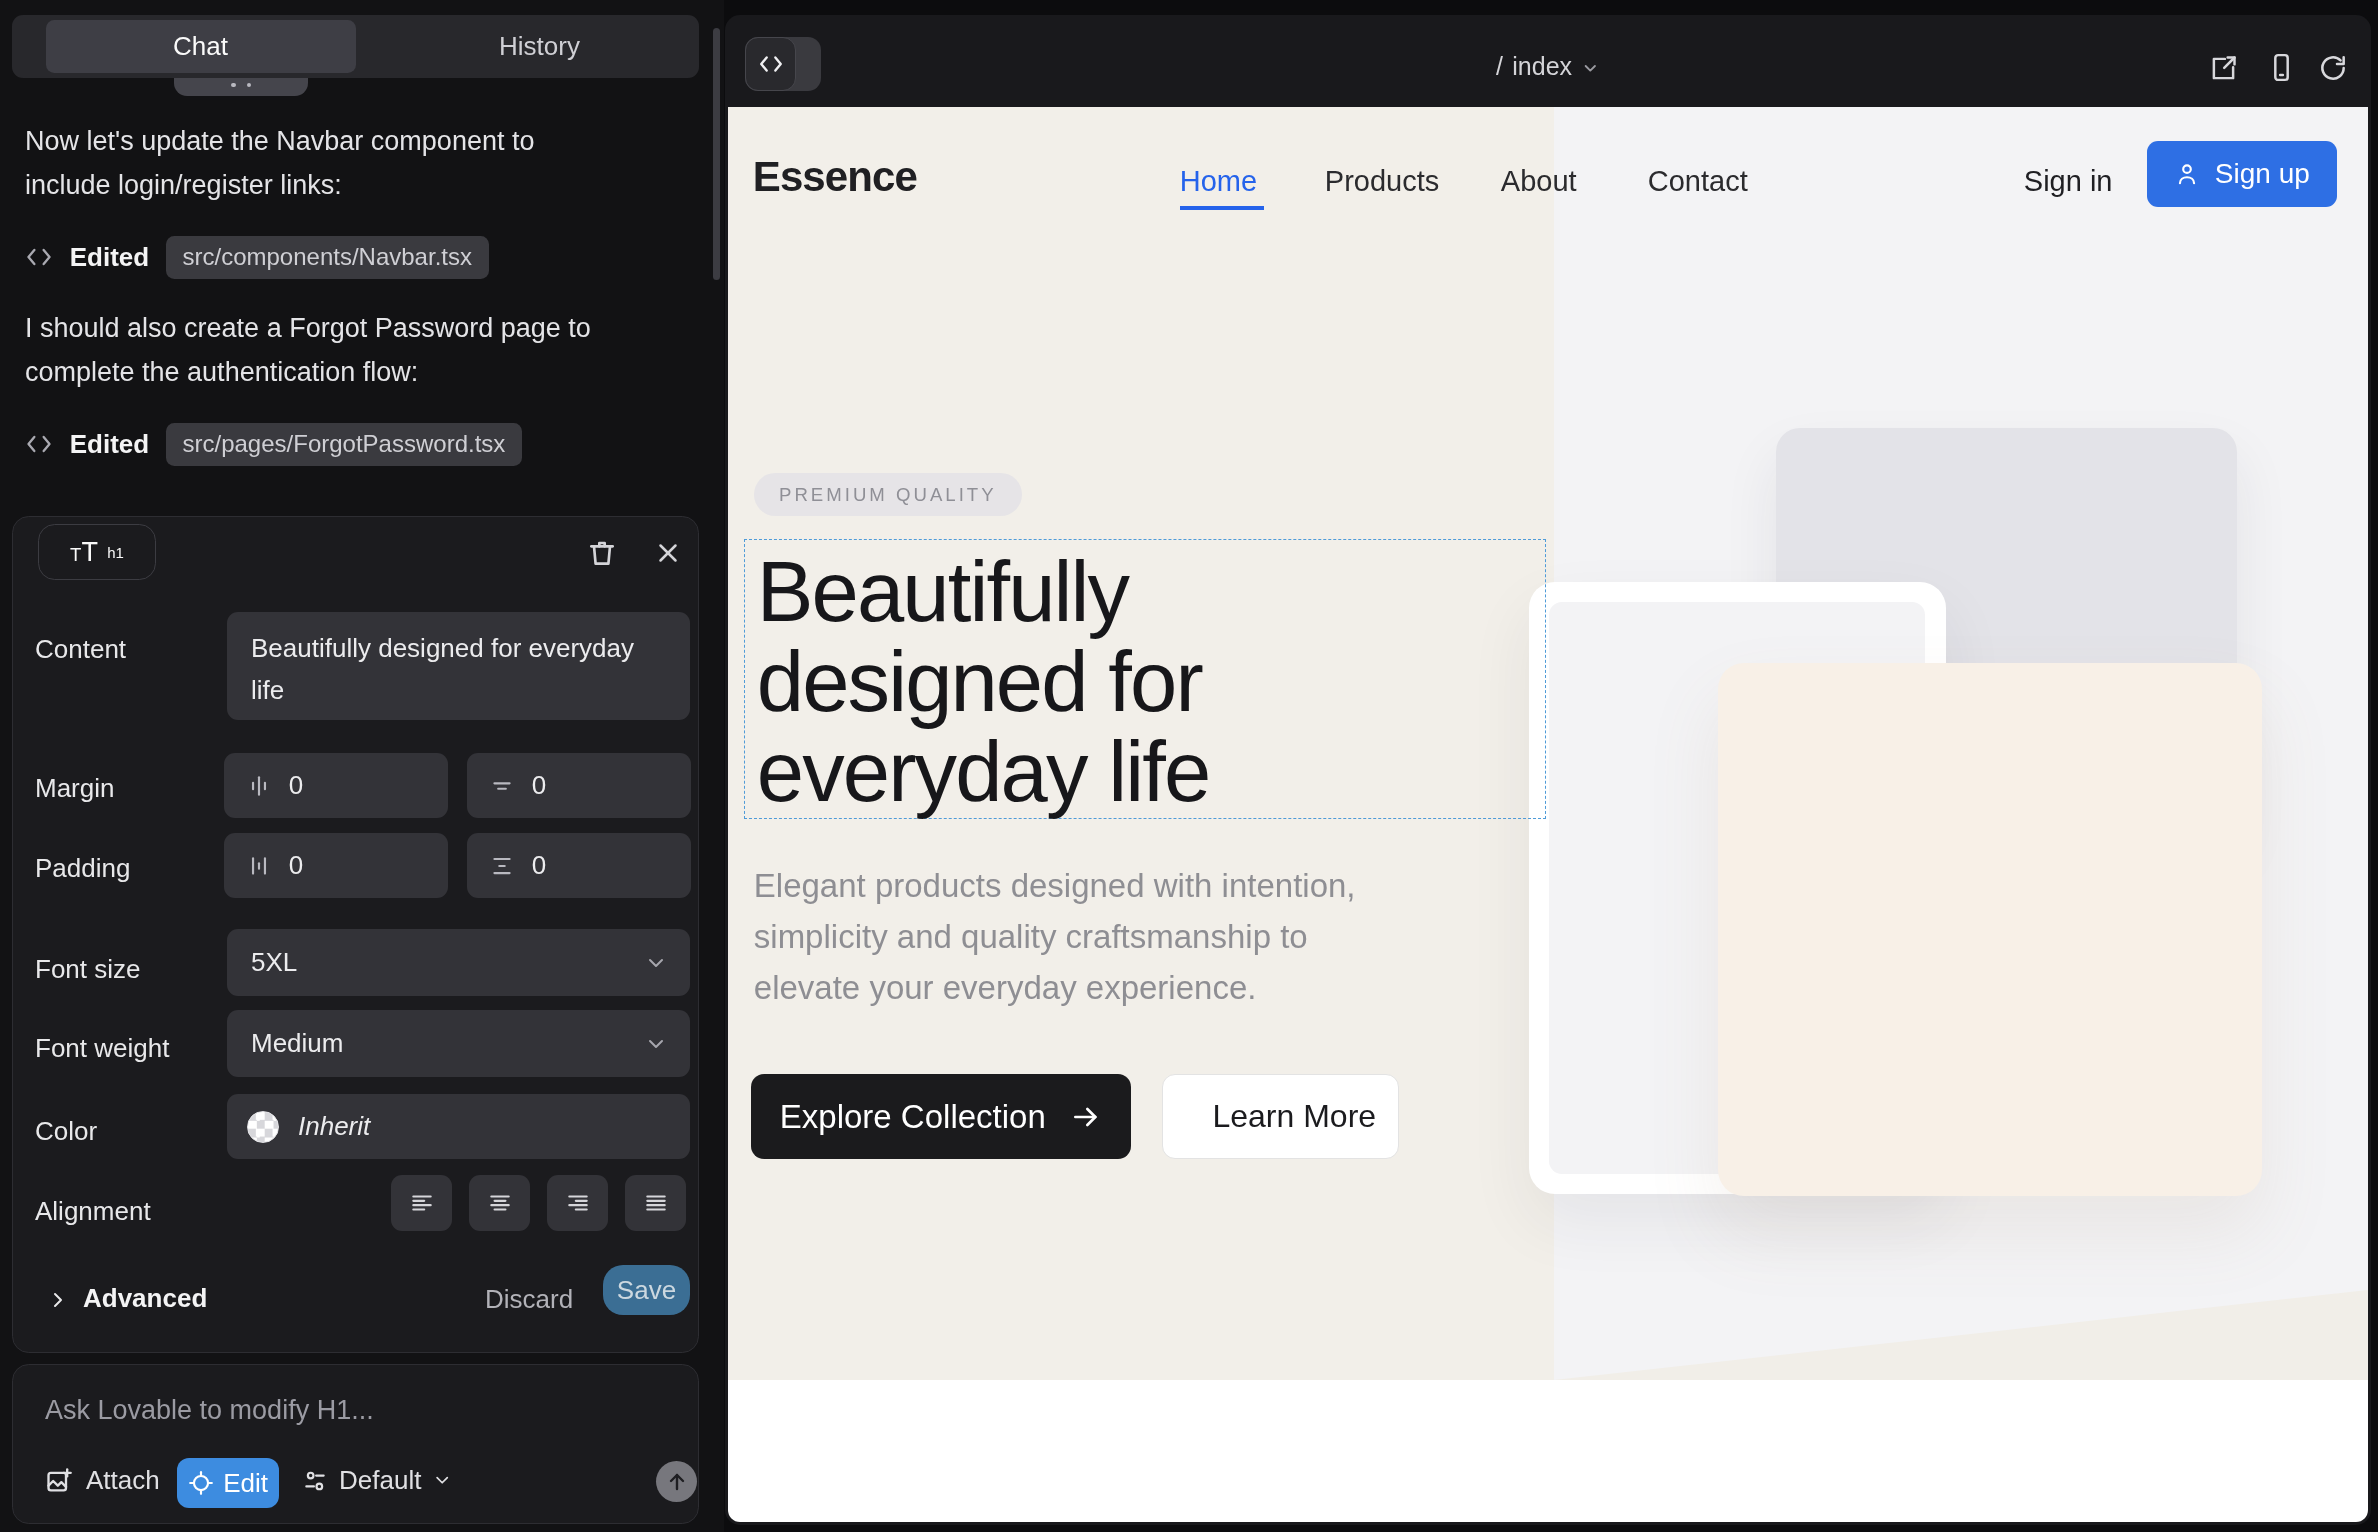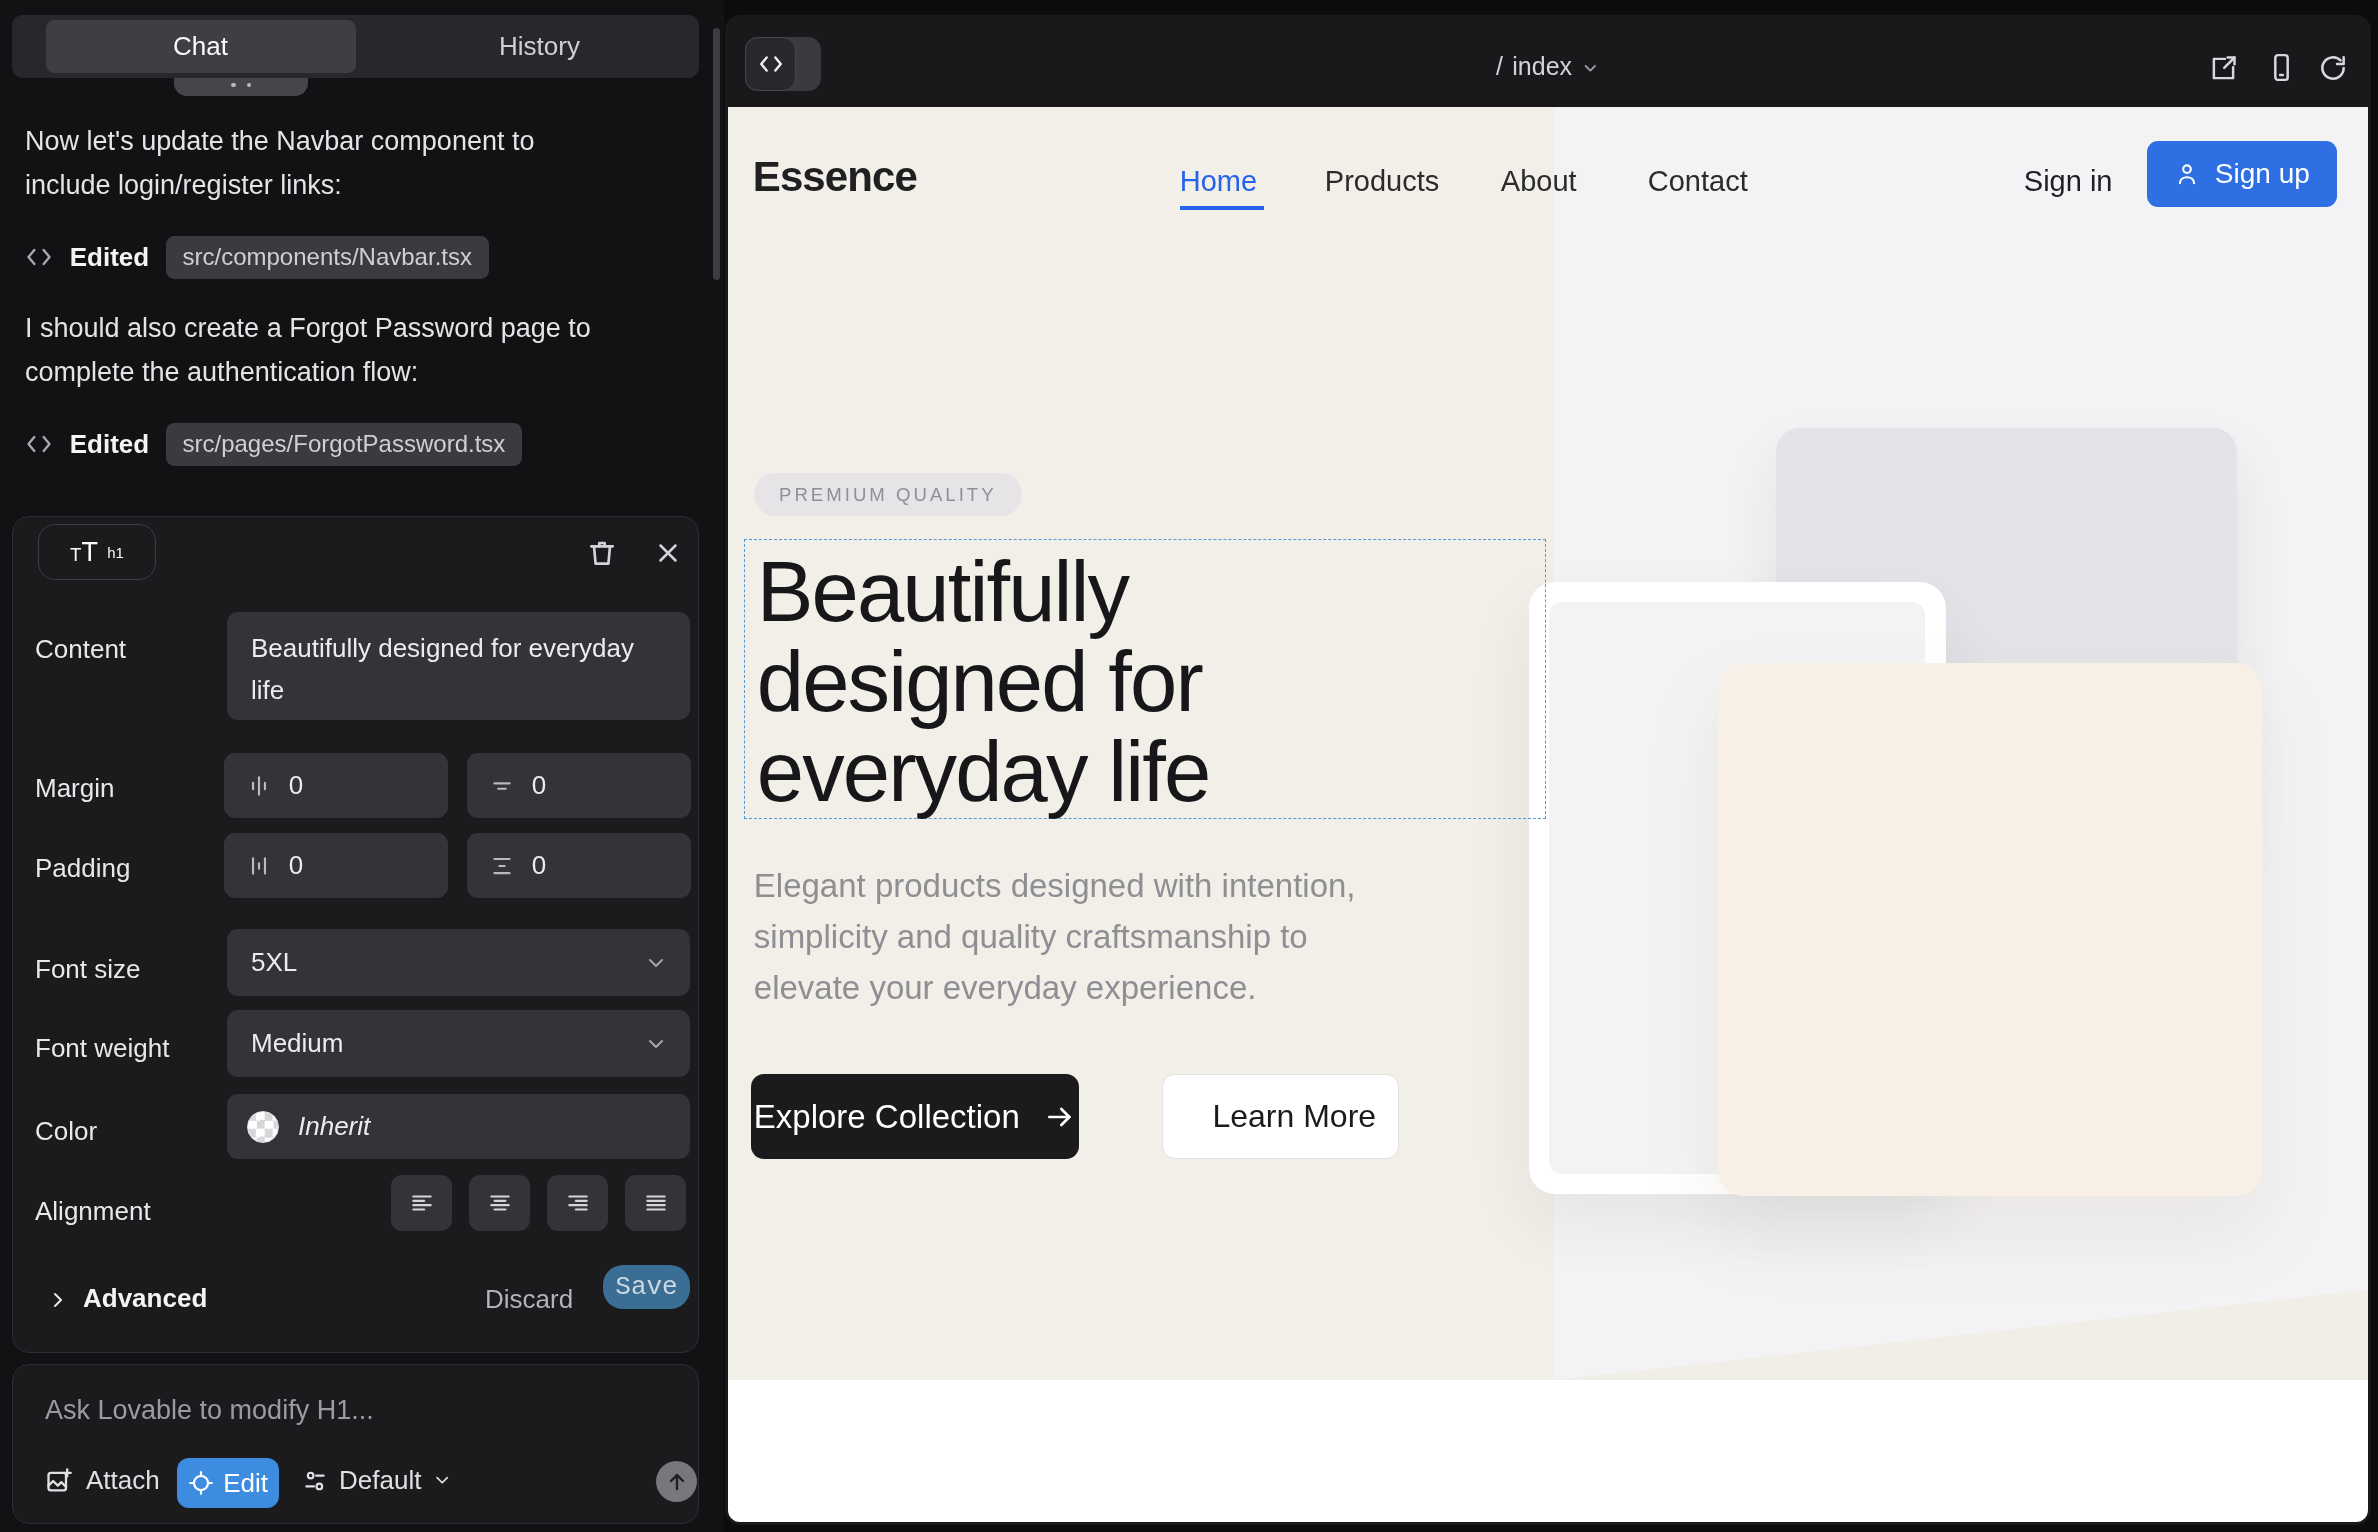--- a/index.html
+++ b/index.html
@@ -39,21 +39,21 @@
   .in-sm { width:224px; height:65px; }
   .sel { left:214px; width:463px; height:67px; }
   .sel .chev { position:absolute; right:22px; color:#a6a6ad; }
   .sel .val { margin-left:24px; }
   .swatch { width:32px; height:32px; border-radius:50%; margin:0 18.6px 0 20.4px;
     background:repeating-conic-gradient(#ffffff 0% 25%, #d7d7db 0% 50%); background-size:16.7px 16.7px; border:0.9px solid #e5e5e8; }
   .al-btn { position:absolute; top:658px; width:61px; height:56px; background:#333338; border-radius:11px; border:none; color:#d6d6da; display:flex; align-items:center; justify-content:center; cursor:pointer; }
   .adv-chev { position:absolute; left:33px; top:771px; color:#e8e8ea; }
   .adv-lbl { position:absolute; left:70px; top:766px; font-size:26px; font-weight:bold; color:#f4f4f5; cursor:pointer; }
   .discard { position:absolute; left:472px; top:767px; font-size:26px; color:#b2b2b8; background:none; border:none; cursor:pointer; }
-  .save { position:absolute; left:590px; top:748px; width:87px; height:44px; background:#3b6e94; border:none; border-radius:20px; font-size:26px; color:#ccd8e0; cursor:pointer; font-family:Liberation Mono, monospace; }
+  .save { position:absolute; left:590px; top:748px; width:87px; height:50px; background:#3b6e94; border:none; border-radius:20px; font-size:26px; color:#ccd8e0; cursor:pointer; font-family:Liberation Sans, sans-serif; }
 
   
   .composer { position:absolute; left:12px; top:1364px; width:687px; height:160px; background:#1b1b1e; border:0.9px solid #2d2d32; border-radius:16.7px; }
   .ph { position:absolute; left:32px; top:30px; font-size:27px; color:#9b9ba3; }
   .attach { position:absolute; left:32px; top:100px; display:flex; align-items:center; gap:13px; color:#e0e0e3; font-size:26px; cursor:pointer; }
   .edit-pill { position:absolute; left:164px; top:93px; width:102px; height:50px; background:#3d8ce0; border:none; border-radius:12px; display:flex; align-items:center; justify-content:center; gap:9.3px; color:#fff; font-size:26px; font-family:inherit; cursor:pointer; }
   .mode { position:absolute; left:289px; top:100px; display:flex; align-items:center; gap:11px; color:#e0e0e3; font-size:26px; cursor:pointer; }
   .send { position:absolute; left:643px; top:96px; width:41px; height:41px; border-radius:50%; background:#77777d; border:none; display:flex; align-items:center; justify-content:center; color:#1e1e22; cursor:pointer; }
 
   
@@ -77,21 +77,21 @@
   .navlink { position:absolute; top:58px; font-size:29px; color:#2b2b2e; z-index:10; cursor:pointer; }
   .navlink.active { color:#2563eb; }
   .nav-underline { position:absolute; left:452px; top:99px; width:84px; height:3.7px; background:#2563eb; z-index:10; }
   .signin { position:absolute; left:1296px; top:58px; font-size:29px; color:#1f1f23; z-index:10; cursor:pointer; background:none; border:none; font-family:inherit; }
   .signup { position:absolute; left:1419px; top:34px; width:190px; height:66px; background:#2e6fe4; border:none; border-radius:11px; display:flex; align-items:center; justify-content:center; gap:15px; color:#fff; font-size:28px; font-family:inherit; z-index:10; cursor:pointer; }
 
   .badge { position:absolute; left:26px; top:366px; width:268px; height:43px; border-radius:21.3px; background:#e6e4e7; display:flex; align-items:center; justify-content:center; font-size:18.6px; letter-spacing:3px; color:#8f8f96; font-weight:500; z-index:5; }
   .sel-box { position:absolute; left:16px; top:432px; width:802px; height:280px; border:1.9px dashed #4f9bd8; z-index:20; }
   .hero-h1 { position:absolute; left:29px; top:440px; font-size:85px; line-height:90px; font-weight:500; color:#17171a; letter-spacing:-1.9px; z-index:21; }
   .hero-p { position:absolute; left:26px; top:753px; font-size:33px; line-height:51px; color:#8e8e93; z-index:10; }
-  .cta1 { position:absolute; left:23px; top:967px; width:328px; height:85px; background:#1b1b1d; border:none; border-radius:13px; display:flex; align-items:center; justify-content:center; gap:24px; color:#fff; font-size:33px; font-family:inherit; z-index:10; cursor:pointer; }
+  .cta1 { position:absolute; left:23px; top:967px; width:380px; height:85px; background:#1b1b1d; border:none; border-radius:13px; display:flex; align-items:center; justify-content:center; gap:24px; color:#fff; font-size:33px; font-family:inherit; z-index:10; cursor:pointer; }
   .cta2 { position:absolute; left:434px; top:967px; width:237px; height:85px; background:#ffffff; border:1.9px solid #e3e3e3; border-radius:13px; display:flex; align-items:center; justify-content:center; color:#1b1b1e; font-size:32px; font-family:inherit; z-index:10; cursor:pointer;padding-left:28px; }
 </style>
 </head>
 <body>
 
 <div class="app">
 
   <div class="sidebar">
 
     <div class="tabs">

